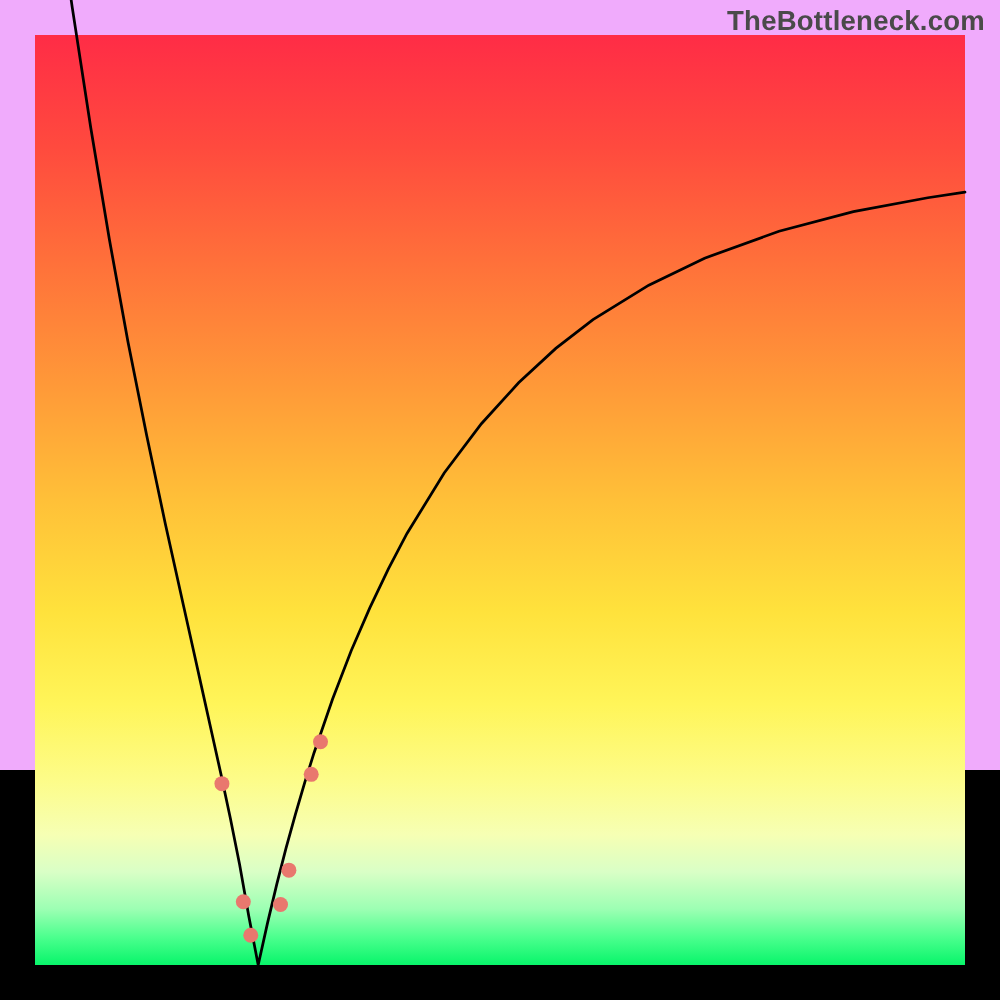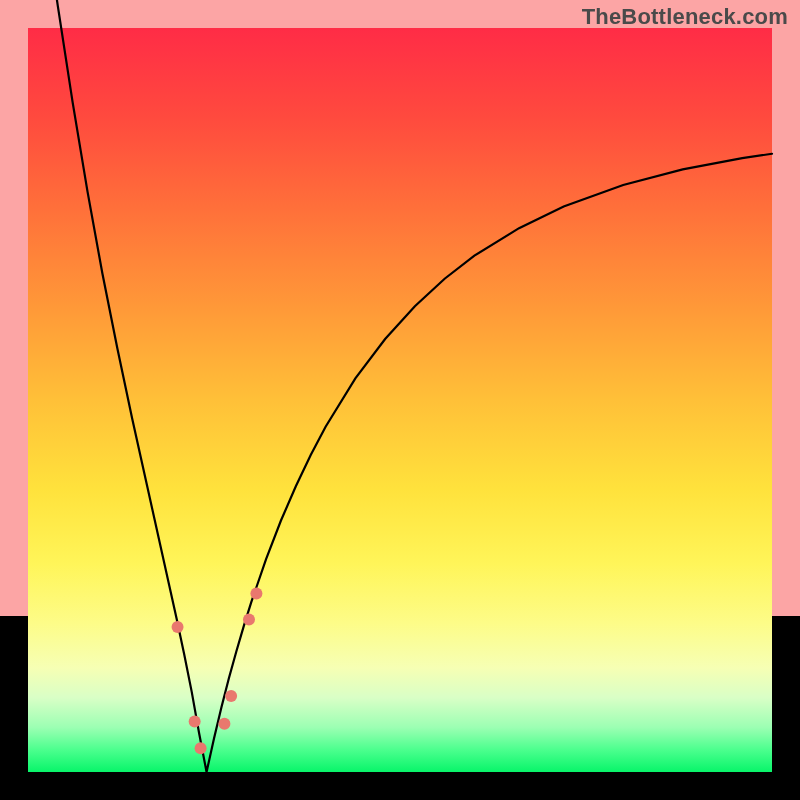--- a/index.html
+++ b/index.html
@@ -1,21 +1,21 @@
 <!DOCTYPE html>
 <html><head>
 <meta charset="utf-8">
 <style>
   * { margin: 0; padding: 0; box-sizing: border-box; }
   html, body { width: 800px; height: 800px; overflow: hidden; background: #000; }
   .frame {
     position: relative;
     width: 800px;
     height: 616px;
-    background: #fca5a5;
+    background: #f0abfc;
   }
   .watermark {
     position: absolute;
     top: 4px;
     right: 12px;
     font-family: Arial, Helvetica, sans-serif;
     font-size: 22px;
     font-weight: 600;
     color: #4a4a4a;
     letter-spacing: 0.2px;

